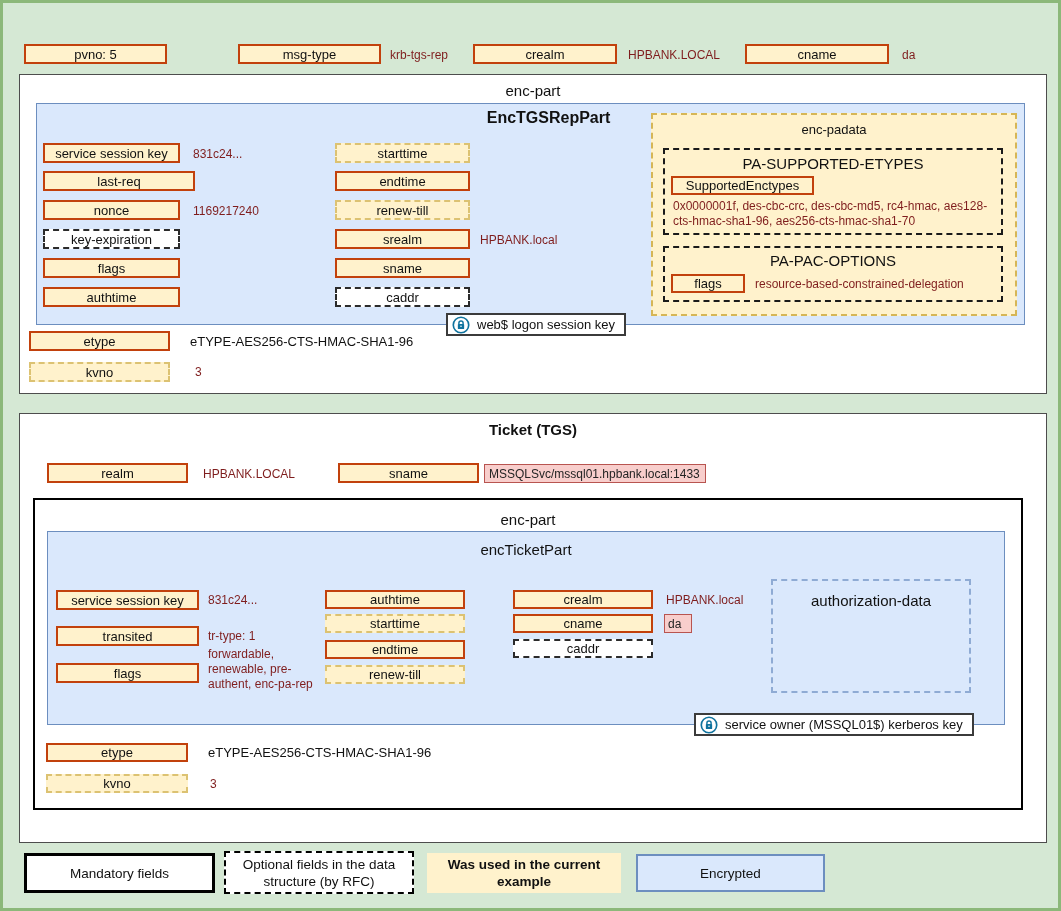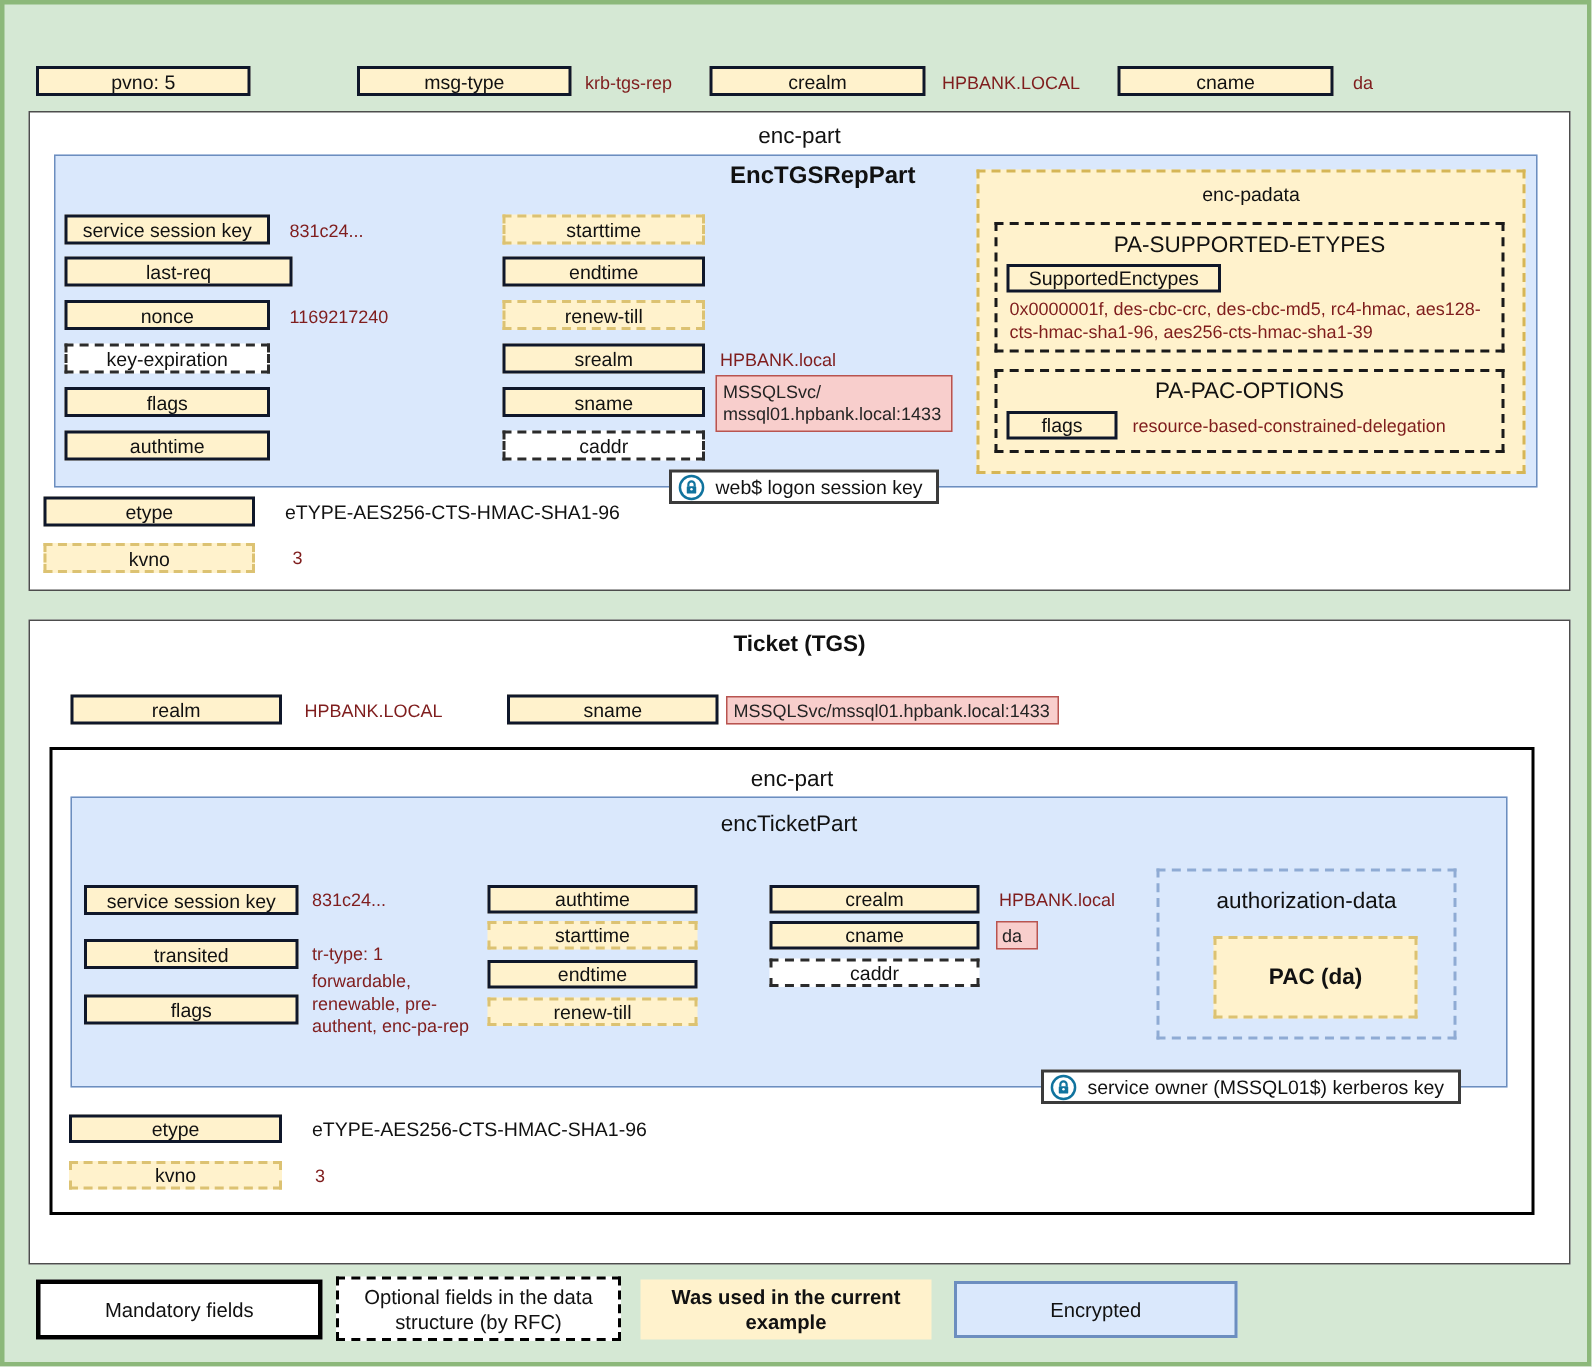--- a/index.html
+++ b/index.html
@@ -10,21 +10,21 @@
   }
   .abs{position:absolute;box-sizing:border-box;}
   .ctr{display:flex;align-items:center;justify-content:center;text-align:center;}
   .page-title{top:6px;left:0;width:100%;font-size:18px;font-weight:bold;text-align:center;letter-spacing:.5px;}
   .panel-white{background:#fff;border:1px solid #4d4d4d;}
   .panel-black{background:#fff;border:2px solid #000;}
   .panel-blue{background:#dae8fc;border:1px solid #6c8ebf;}
   .panel-padata{background:#fff2cc;border:2px dashed #d6b656;}
   .panel-dashblk{border:2px dashed #1a1a1a;}
   .panel-authdata{border:2px dashed #8fabd4;}
-  .fb{height:20px;background:#fff2cc;border:2px solid #0f172a;font-size:13px;}
+  .fb{height:20px;background:#fff2cc;border:2px solid #c2410c;font-size:13px;}
   .fb.dy{border:2px dashed #dcc272;}
   .fb.dw{background:#fff;border:2px dashed #2b2b2b;}
   .sec-label{font-size:15px;text-align:center;}
   .sec-title-b{font-size:16px;font-weight:bold;text-align:center;padding-left:36px;}
   .val{font-size:12px;color:#7f1d1d;}
   .pre{white-space:pre-line;line-height:15px;}
   .pinkbox{background:#f8cecc;border:1px solid #b85450;font-size:12px;color:#242424;}
   .lock-chip{height:23px;background:#fff;border:2px solid #3b3b3b;display:flex;align-items:center;gap:7px;padding:0 9px 0 4px;font-size:13px;}
   .legend{font-size:13.5px;line-height:17px;}
   .lm{background:#fff;border:3px solid #000;}
@@ -63,31 +63,29 @@
   <div class="abs val" style="left:190px;top:201px;">1169217240</div>
 
   <div class="abs fb dy ctr" style="left:332px;top:140px;width:135px;">starttime</div>
   <div class="abs fb ctr" style="left:332px;top:168px;width:135px;">endtime</div>
   <div class="abs fb dy ctr" style="left:332px;top:197px;width:135px;">renew-till</div>
   <div class="abs fb ctr" style="left:332px;top:226px;width:135px;">srealm</div>
   <div class="abs fb ctr" style="left:332px;top:255px;width:135px;">sname</div>
   <div class="abs fb dw ctr" style="left:332px;top:284px;width:135px;">caddr</div>
 
   <div class="abs val" style="left:477px;top:230px;">HPBANK.local</div>
-  <div class="abs pinkbox pre" style="left:474px;top:247px;width:158px;height:38px;padding:3px 4px;">MSSQLSvc/
-mssql01.hpbank.local:1433</div>
 
   <div class="abs panel-padata" style="left:648px;top:110px;width:366px;height:203px;"></div>
   <div class="abs" style="left:648px;top:119px;width:366px;font-size:13px;text-align:center;">enc-padata</div>
 
   <div class="abs panel-dashblk" style="left:660px;top:145px;width:340px;height:87px;"></div>
   <div class="abs" style="left:660px;top:152px;width:340px;font-size:15px;text-align:center;">PA-SUPPORTED-ETYPES</div>
   <div class="abs fb ctr" style="left:668px;top:173px;width:143px;height:19px;">SupportedEnctypes</div>
   <div class="abs val pre" style="left:670px;top:196px;width:332px;">0x0000001f, des-cbc-crc, des-cbc-md5, rc4-hmac, aes128-
-cts-hmac-sha1-96, aes256-cts-hmac-sha1-39</div>
+cts-hmac-sha1-96, aes256-cts-hmac-sha1-70</div>
 
   <div class="abs panel-dashblk" style="left:660px;top:243px;width:340px;height:56px;"></div>
   <div class="abs" style="left:660px;top:249px;width:340px;font-size:15px;text-align:center;">PA-PAC-OPTIONS</div>
   <div class="abs fb ctr" style="left:668px;top:271px;width:74px;height:19px;">flags</div>
   <div class="abs val" style="left:752px;top:274px;">resource-based-constrained-delegation</div>
 
   <div class="abs lock-chip" style="left:443px;top:310px;">
     <span style="display:flex;">
       <svg width="18" height="18" viewBox="0 0 24 24">
           <circle cx="12" cy="12" r="10.3" fill="#fff" stroke="#10739e" stroke-width="2.2"></circle>
@@ -134,21 +132,20 @@
   <div class="abs fb dy ctr" style="left:322px;top:662px;width:140px;height:19px;">renew-till</div>
 
   <div class="abs fb ctr" style="left:510px;top:587px;width:140px;height:19px;">crealm</div>
   <div class="abs val" style="left:663px;top:590px;">HPBANK.local</div>
   <div class="abs fb ctr" style="left:510px;top:611px;width:140px;height:19px;">cname</div>
   <div class="abs pinkbox" style="left:661px;top:611px;width:28px;height:19px;padding:2px 3px;">da</div>
   <div class="abs fb dw ctr" style="left:510px;top:636px;width:140px;height:19px;">caddr</div>
 
   <div class="abs panel-authdata" style="left:768px;top:576px;width:200px;height:114px;"></div>
   <div class="abs" style="left:768px;top:589px;width:200px;font-size:15px;text-align:center;">authorization-data</div>
-  <div class="abs ctr" style="left:806px;top:621px;width:136px;height:55px;background:#fff2cc;border:2px dashed #dcc272;font-size:15px;font-weight:bold;">PAC (da)</div>
 
   <div class="abs lock-chip" style="left:691px;top:710px;">
     <span style="display:flex;">
       <svg width="18" height="18" viewBox="0 0 24 24">
           <circle cx="12" cy="12" r="10.3" fill="#fff" stroke="#10739e" stroke-width="2.2"></circle>
           <path d="M9.2 11 V9.4 a2.8 2.8 0 0 1 5.6 0 V11" fill="none" stroke="#10739e" stroke-width="1.9"></path>
           <rect x="7.8" y="10.8" width="8.4" height="6.6" rx="0.8" fill="#10739e"></rect>
           <circle cx="12" cy="13.6" r="1.1" fill="#fff"></circle>
         </svg>
     </span>

